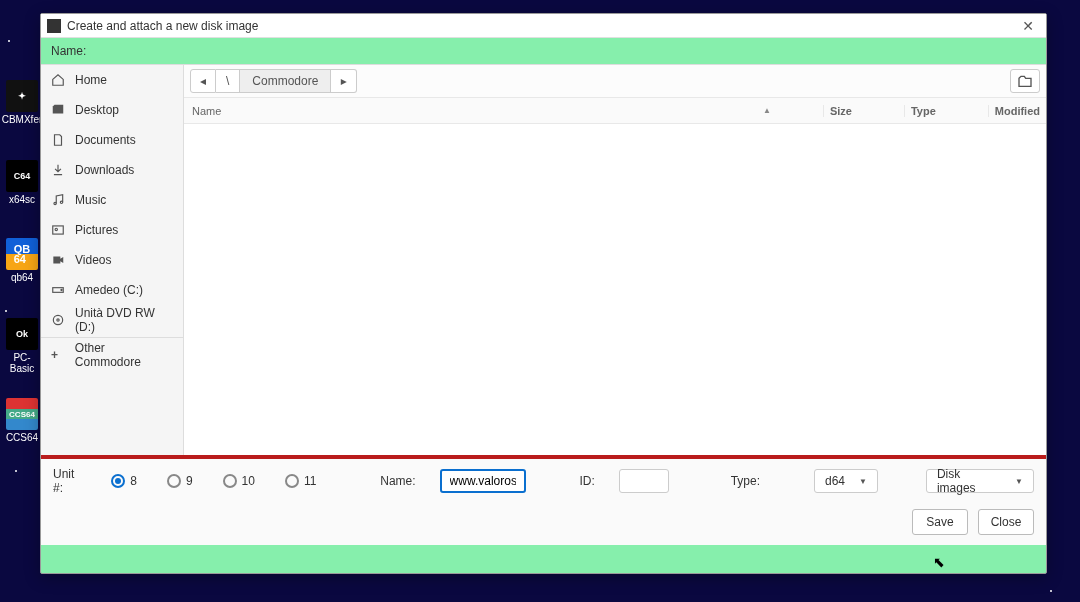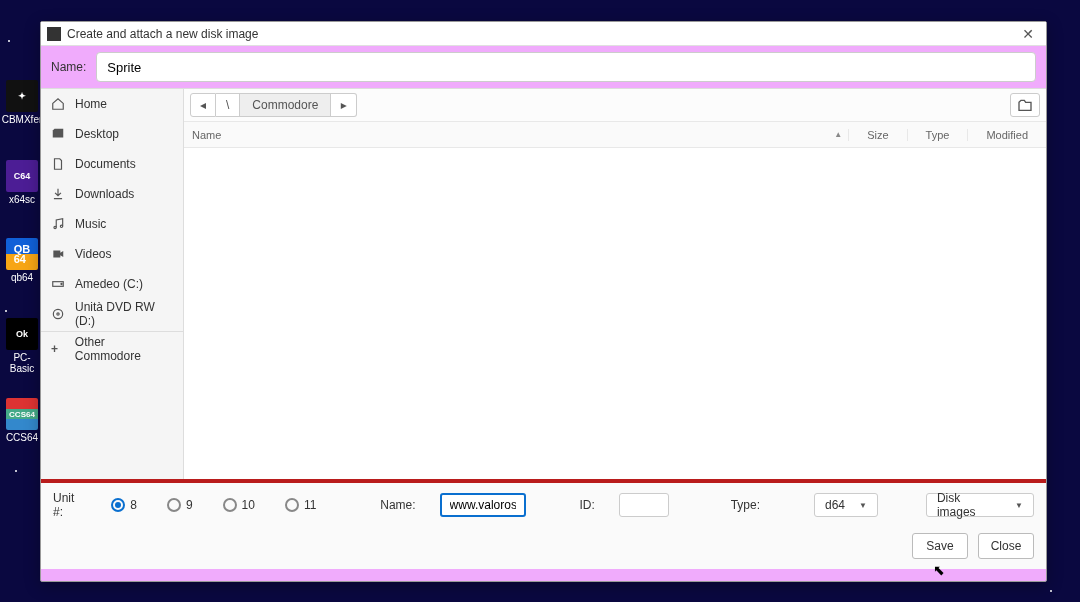--- a/index.html
+++ b/index.html
@@ -2,21 +2,21 @@
 <html><head>
 <meta charset="utf-8">
 <style>
   * { box-sizing: border-box; margin: 0; padding: 0; font-family: "Segoe UI", Arial, sans-serif; }
   body { width: 1080px; height: 602px; background: #0a0840; position: relative; overflow: hidden; }
   .star { position: absolute; background: #fff; border-radius: 50%; }
   .desktop-icon { position: absolute; width: 40px; display: flex; flex-direction: column; align-items: center; color: #fff; font-size: 10px; }
   .desktop-icon .img { width: 32px; height: 32px; display: flex; align-items: center; justify-content: center; font-size: 9px; font-weight: bold; border-radius: 2px; }
   .desktop-icon .lbl { margin-top: 2px; text-align: center; }
 
-  .dialog { position: absolute; top: 13px; left: 40px; width: 1007px; height: 561px; background: #f0abfc; border: 1px solid #999; border-radius: 2px; display: flex; flex-direction: column; box-shadow: 0 4px 16px rgba(0,0,0,0.3); margin-top: 8px; }
+  .dialog { position: absolute; top: 13px; left: 40px; width: 1007px; height: 561px; background: #86efac; border: 1px solid #999; border-radius: 2px; display: flex; flex-direction: column; box-shadow: 0 4px 16px rgba(0,0,0,0.3); }
   .titlebar { height: 24px; display: flex; align-items: center; padding: 0 6px; background: #fff; border-bottom: 1px solid #e0e0e0; }
   .titlebar .appicon { width: 14px; height: 14px; background: #333; margin-right: 6px; }
   .titlebar .title { font-size: 12px; color: #333; flex: 1; }
   .titlebar .close { width: 24px; height: 18px; display:flex;align-items:center;justify-content:center; color: #555; font-size: 14px; cursor: pointer; }
 
   .name-row { display: flex; align-items: center; padding: 6px 10px; gap: 10px; }
   .name-row label { font-size: 12px; color: #333; }
   .name-row input { flex: 1; height: 30px; border: 1px solid #ccc; border-radius: 4px; padding: 0 10px; font-size: 13px; background: #fff; }
 
   .file-area { display: flex; border-top: 1px solid #ddd; border-bottom: 4px solid #b91c1c; height: 395px; }
@@ -32,24 +32,24 @@
   .nav-btn { width: 26px; }
   .nav-group > *:first-child { border-radius: 3px 0 0 3px; }
   .nav-group > *:last-child { border-radius: 0 3px 3px 0; }
   .nav-group > * + * { border-left: none; }
   .crumb { padding: 0 12px; }
   .crumb.root { padding: 0 10px; }
   .crumb.active { background: #eee; }
   .spacer { flex: 1; }
   .newfolder { width: 30px; border-radius: 3px; }
 
-  .columns { height: 26px; display: flex; align-items: center; border-bottom: 1px solid #e8e8e8; font-size: 11px; color: #666; background: #fafafa; }
+  .columns { height: 26px; display: flex; align-items: center; border-bottom: 1px solid #e8e8e8; font-size: 11px; color: #666; background: #fafafa; gap: 46px; }
   .col-name { flex: 1; padding-left: 8px; display:flex;align-items:center;}
   .col-name::after{content:"▲";font-size:8px;color:#888;margin-left:auto;margin-right:6px;}
-  .col { padding: 0 18px; border-left: 1px solid #e8e8e8; }
+  .col { padding: 0 6px; border-left: 1px solid #e8e8e8; font-weight: bold; }
   .listing { flex: 1; background: #fff; }
 
   .bottom { padding: 8px 12px; display: flex; flex-direction: column; gap: 6px; background:#fafafa;}
   .row1, .row2 { display: flex; align-items: center; gap: 24px; font-size: 12px; color: #333; }
   .radio { width: 14px; height: 14px; border: 2px solid #888; border-radius: 50%; display:inline-flex;align-items:center;justify-content:center;margin-right:1px;}
   .radio.sel { border-color: #0a6fcf; }
   .radio.sel::after { content:""; width:6px;height:6px;background:#0a6fcf;border-radius:50%; }
   .radio-wrap { display:flex;align-items:center;gap:4px;margin-right:6px;cursor:pointer;}
   .text-in { border: 1px solid #ccc; height: 24px; border-radius: 3px; padding: 0 8px; font-size: 12px; }
   .text-in.active { border: 2px solid #0a6fcf; }
@@ -66,21 +66,21 @@
 <div class="star" style="top:40px;left:8px;width:2px;height:2px"></div>
 <div class="star" style="top:310px;left:5px;width:2px;height:2px"></div>
 <div class="star" style="top:470px;left:15px;width:2px;height:2px"></div>
 <div class="star" style="top:590px;left:1050px;width:2px;height:2px"></div>
 
 <div class="desktop-icon" style="top:80px;left:2px">
   <div class="img" style="background:#111;color:#fff">✦</div>
   <div class="lbl">CBMXfer</div>
 </div>
 <div class="desktop-icon" style="top:160px;left:2px">
-  <div class="img" style="background:#4c1d95;color:#fff">C64</div>
+  <div class="img" style="background:#000000;color:#fff">C64</div>
   <div class="lbl">x64sc</div>
 </div>
 <div class="desktop-icon" style="top:238px;left:2px">
   <div class="img" style="background:linear-gradient(#1060d8 50%,#f7a515 50%);color:#fff;font-size:11px;line-height:10px">QB<br>64</div>
   <div class="lbl">qb64</div>
 </div>
 <div class="desktop-icon" style="top:318px;left:2px">
   <div class="img" style="background:#000;color:#fff">Ok</div>
   <div class="lbl">PC-Basic</div>
 </div>
@@ -91,21 +91,20 @@
 
 <div class="dialog">
   <div class="titlebar">
     <div class="appicon"></div>
     <div class="title">Create and attach a new disk image</div>
     <div class="close">✕</div>
   </div>
 
   <div class="name-row">
     <label>Name:</label>
-    <input type="text" value="Sprite" style="">
   </div>
 
   <div class="file-area">
     <div class="sidebar">
       <div class="sb-item">
           <svg viewBox="0 0 24 24" fill="none" stroke="#555" stroke-width="2">
             <path d="M3 11l9-8 9 8v10H3z"></path>
           </svg>
           <span>Home</span>
         </div>
@@ -127,20 +126,27 @@
           </svg>
           <span>Downloads</span>
         </div>
       <div class="sb-item">
           <svg viewBox="0 0 24 24" fill="none" stroke="#555" stroke-width="2">
             <path d="M9 18V5l11-2v13"></path>
             <circle cx="7" cy="18" r="2"></circle>
             <circle cx="18" cy="16" r="2"></circle>
           </svg>
           <span>Music</span>
+        </div>
+      <div class="sb-item">
+          <svg viewBox="0 0 24 24" fill="none" stroke="#555" stroke-width="2">
+            <rect x="3" y="5" width="18" height="14"></rect>
+            <circle cx="9" cy="11" r="2"></circle>
+          </svg>
+          <span>Pictures</span>
         </div>
       <div class="sb-item">
           <svg viewBox="0 0 24 24" fill="#555">
             <path d="M4 6h12v12H4zM16 10l5-3v10l-5-3z"></path>
           </svg>
           <span>Videos</span>
         </div>
       <div class="sb-item">
           <svg viewBox="0 0 24 24" fill="none" stroke="#555" stroke-width="2">
             <rect x="3" y="8" width="18" height="8"></rect>

